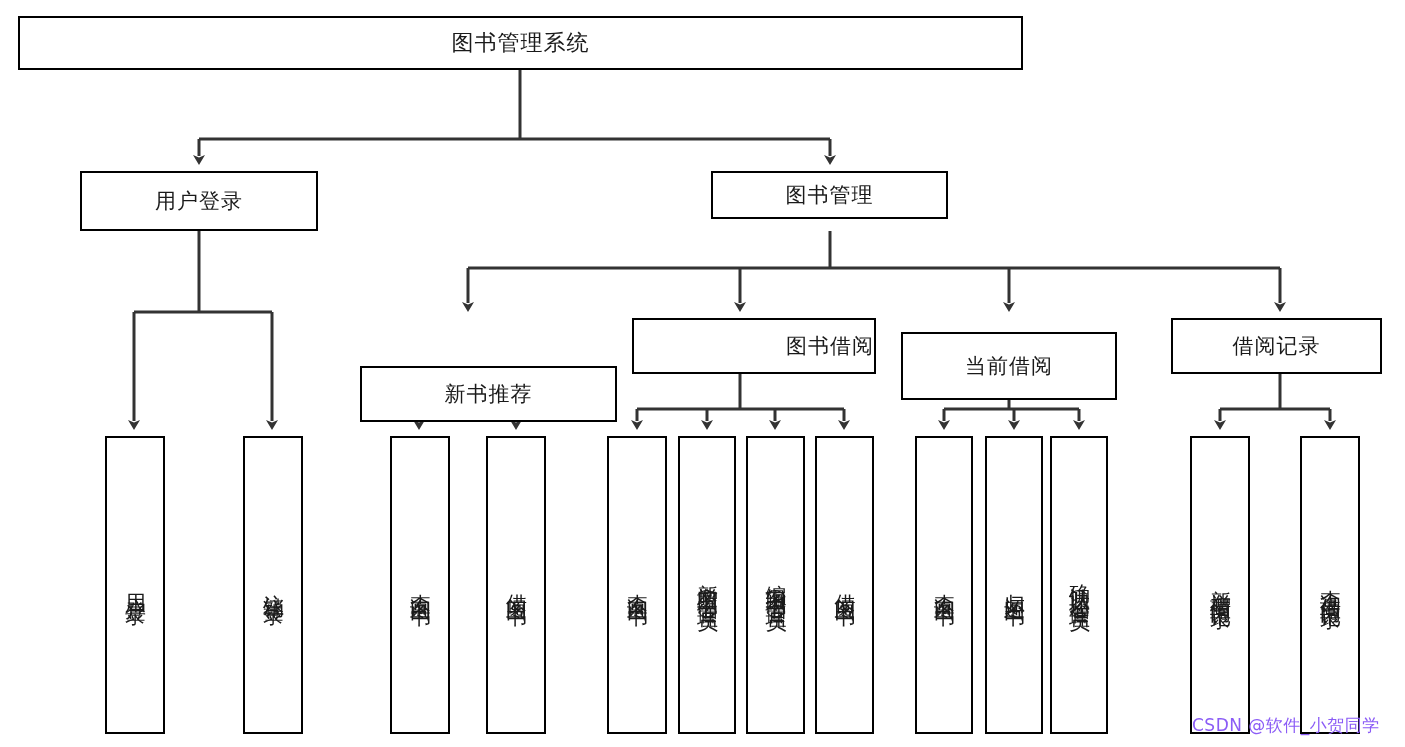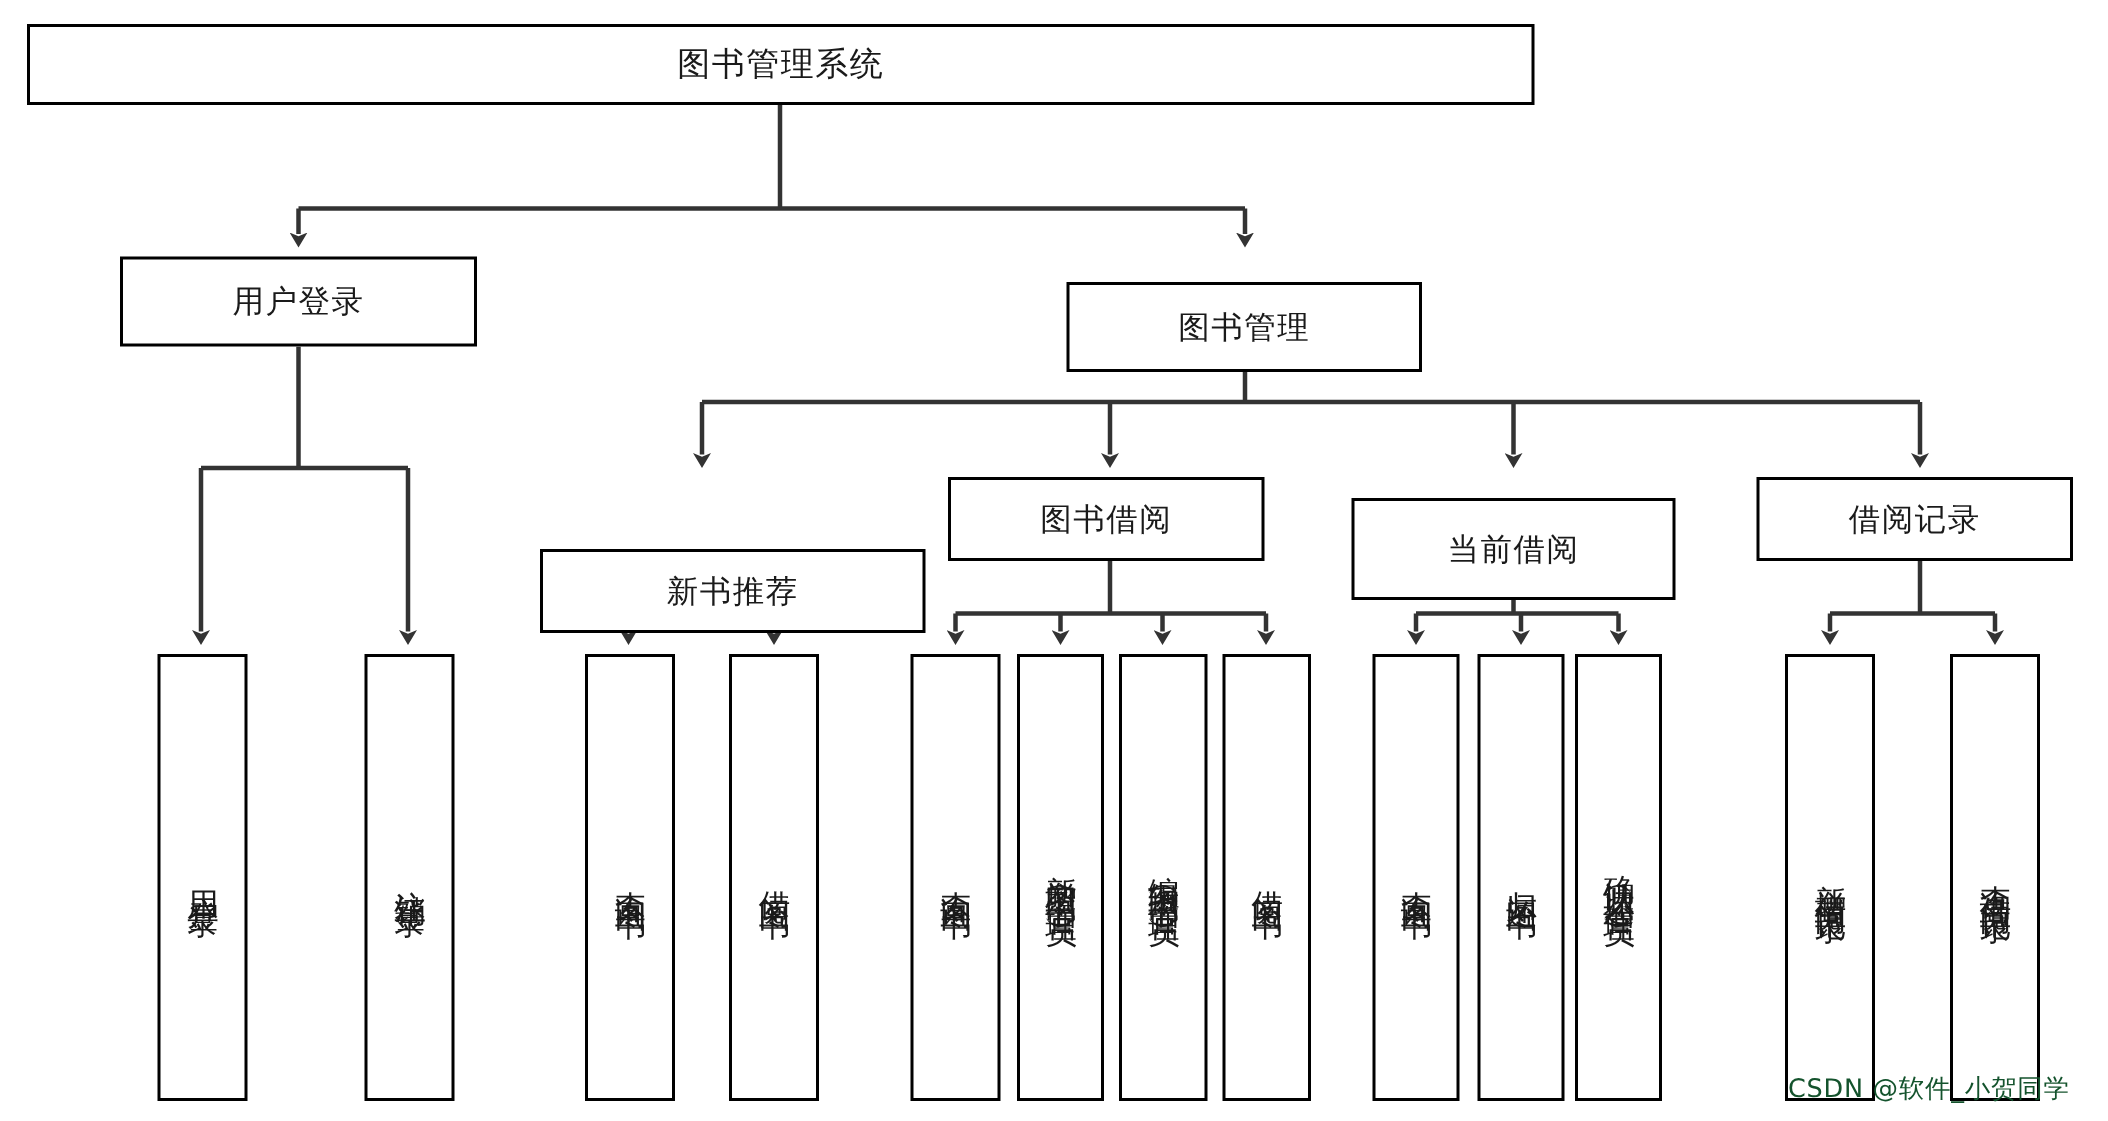--- a/index.html
+++ b/index.html
@@ -47,21 +47,21 @@
     text-orientation: upright;
     line-height: 1.18;
     letter-spacing: 4px;
     white-space: nowrap;
   }
   .node.root {
     font-size: 22px;
   }
   .watermark {
     position: absolute;
-    color: #14532d;
+    color: #8b5cf6;
     font-size: 17px;
     letter-spacing: 0.5px;
     white-space: nowrap;
     user-select: none;
   }
 </style>
 </head>
 <body>
 
 <div id="canvas">
@@ -116,28 +116,28 @@
     </g>
   </svg>
 
   <div class="node horiz root" style="left:18px;top:16px;width:1005px;height:54px;">
     <span>图书管理系统</span>
   </div>
 
   <div class="node horiz" style="left:80px;top:171px;width:238px;height:60px;">
     <span>用户登录</span>
   </div>
-  <div class="node horiz" style="left:711px;top:188px;width:237px;height:60px;">
+  <div class="node horiz" style="left:711px;top:171px;width:237px;height:48px;">
     <span>图书管理</span>
   </div>
 
   <div class="node horiz" style="left:360px;top:318px;width:257px;height:56px;margin-top:48px;">
     <span>新书推荐</span>
   </div>
-  <div class="node horiz" style="left:632px;top:318px;width:211px;height:56px;">
+  <div class="node horiz" style="left:632px;top:318px;width:244px;height:56px;justify-content:flex-end;">
     <span>图书借阅</span>
   </div>
   <div class="node horiz" style="left:901px;top:320px;width:216px;height:68px;margin-top:12px;">
     <span>当前借阅</span>
   </div>
   <div class="node horiz" style="left:1171px;top:318px;width:211px;height:56px;">
     <span>借阅记录</span>
   </div>
 
   <div class="node vert" style="left:105px;top:436px;width:60px;height:298px;">

